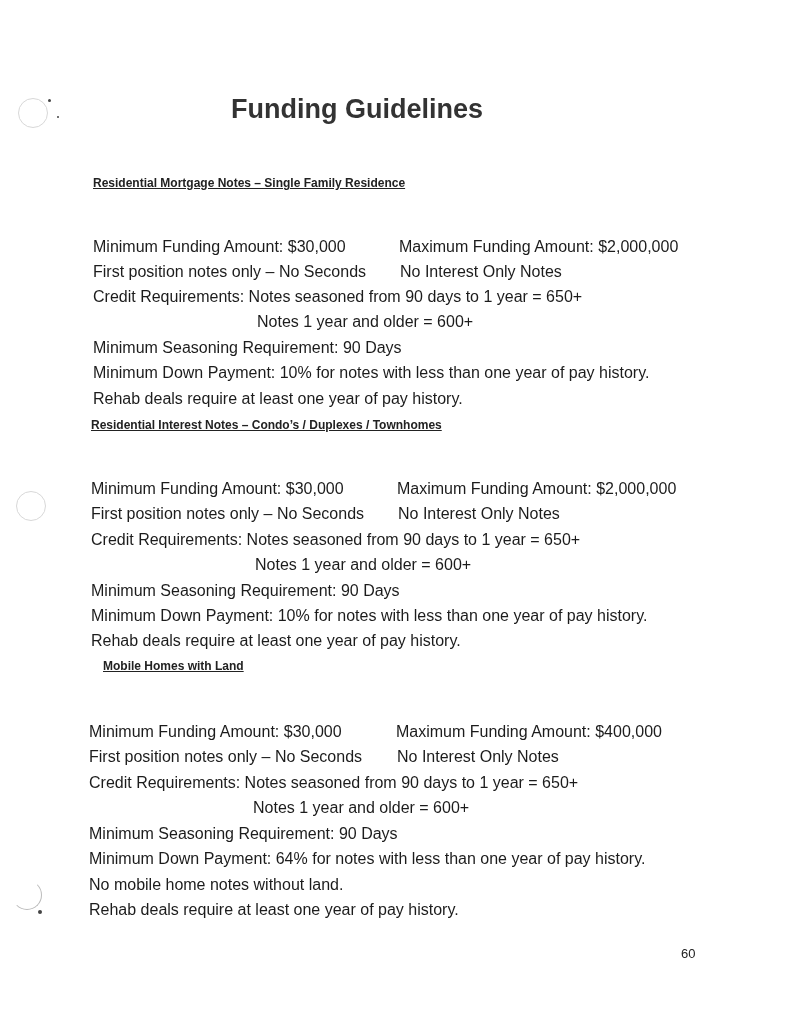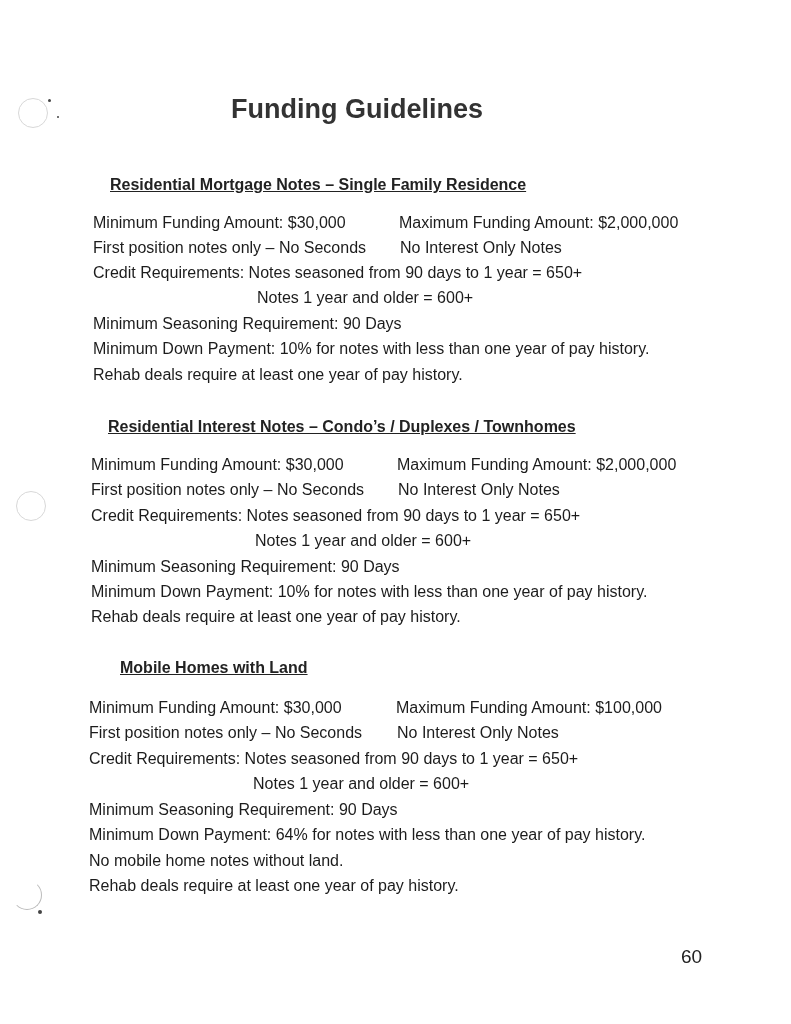--- a/index.html
+++ b/index.html
@@ -6,32 +6,32 @@
     body {
       width: 791px; height: 1024px; background: #ffffff; position: relative; overflow: hidden;
       font-family: "Liberation Sans", sans-serif; color: #1c1c1c;
     }
     .title {
       position: absolute; top: 94px; left: 0; width: 714px; text-align: center;
       font-size: 27px; font-weight: bold; color: #333;
     }
     .section { position: absolute; left: 0; width: 791px; }
     .heading {
-      position: absolute; font-size: 16px; font-weight: bold; text-decoration: underline;
-      color: #222; white-space: nowrap; margin-left: 17px;
+      position: absolute; font-size: 12px; font-weight: bold; text-decoration: underline;
+      color: #222; white-space: nowrap;
     }
     .line {
-      position: absolute; font-size: 16px; white-space: nowrap; color: #1c1c1c;
+      position: absolute; font-size: 16px; white-space: nowrap; color: #1c1c1c; margin-top: 24px;
     }
     .bold { font-weight: normal; }
     .hole {
       position: absolute; border: 1px solid #d8d8d8; border-radius: 50%;
     }
     .speck { position: absolute; background: #444; border-radius: 50%; }
-    .page-num { position: absolute; top: 946px; left: 681px; font-size: 19px; color: #222; }
+    .page-num { position: absolute; top: 946px; left: 681px; font-size: 13px; color: #222; }
   </style>
 </head>
 <body>
 
 <div class="hole" style="left:18px;top:98px;width:28px;height:28px;"></div>
 <div class="speck" style="left:48px;top:99px;width:3px;height:3px;"></div>
 <div class="speck" style="left:57px;top:116px;width:2px;height:2px;"></div>
 <div class="hole" style="left:16px;top:491px;width:28px;height:28px;"></div>
 <div class="hole" style="left:12px;top:880px;width:28px;height:28px;border-color:#bbb;border-top-color:transparent;border-left-color:transparent;"></div>
 <div class="speck" style="left:38px;top:910px;width:4px;height:4px;"></div>
@@ -60,21 +60,21 @@
   <div class="line" style="left:91px;top:89px;">Credit Requirements:  Notes seasoned from 90 days to 1 year = 650+</div>
   <div class="line" style="left:255px;top:114px;">Notes 1 year and older = 600+</div>
   <div class="line" style="left:91px;top:140px;"><span>Minimum Seasoning Requirement: </span><span class="bold">90 Days</span></div>
   <div class="line" style="left:91px;top:165px;">Minimum Down Payment: 10% for notes with less than one year of pay history.</div>
   <div class="line" style="left:91px;top:190px;">Rehab deals require at least one year of pay history.</div>
 </div>
 
 <div class="section" style="top:659px;">
   <div class="heading" style="left:103px;top:0;">Mobile Homes with Land</div>
   <div class="line" style="left:89px;top:40px;">Minimum Funding Amount:  $30,000</div>
-  <div class="line" style="left:396px;top:40px;">Maximum Funding Amount: $100,000</div>
+  <div class="line" style="left:396px;top:40px;">Maximum Funding Amount: $400,000</div>
   <div class="line" style="left:89px;top:65px;"><span>First position notes only – </span><span class="bold">No Seconds</span></div>
   <div class="line bold" style="left:397px;top:65px;">No Interest Only Notes</div>
   <div class="line" style="left:89px;top:91px;">Credit Requirements:  Notes seasoned from 90 days to 1 year = 650+</div>
   <div class="line" style="left:253px;top:116px;">Notes 1 year and older = 600+</div>
   <div class="line" style="left:89px;top:142px;"><span>Minimum Seasoning Requirement: </span><span class="bold">90 Days</span></div>
   <div class="line" style="left:89px;top:167px;">Minimum Down Payment: 64% for notes with less than one year of pay history.</div>
   <div class="line" style="left:89px;top:193px;">No mobile home notes without land.</div>
   <div class="line" style="left:89px;top:218px;">Rehab deals require at least one year of pay history.</div>
 </div>
 

